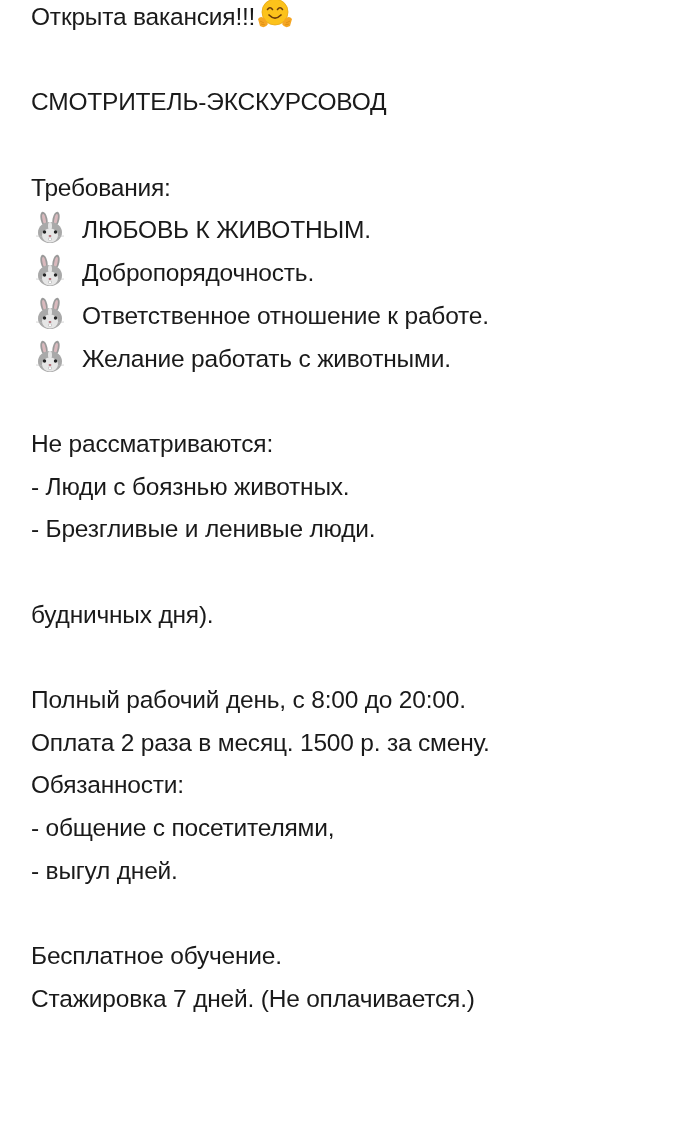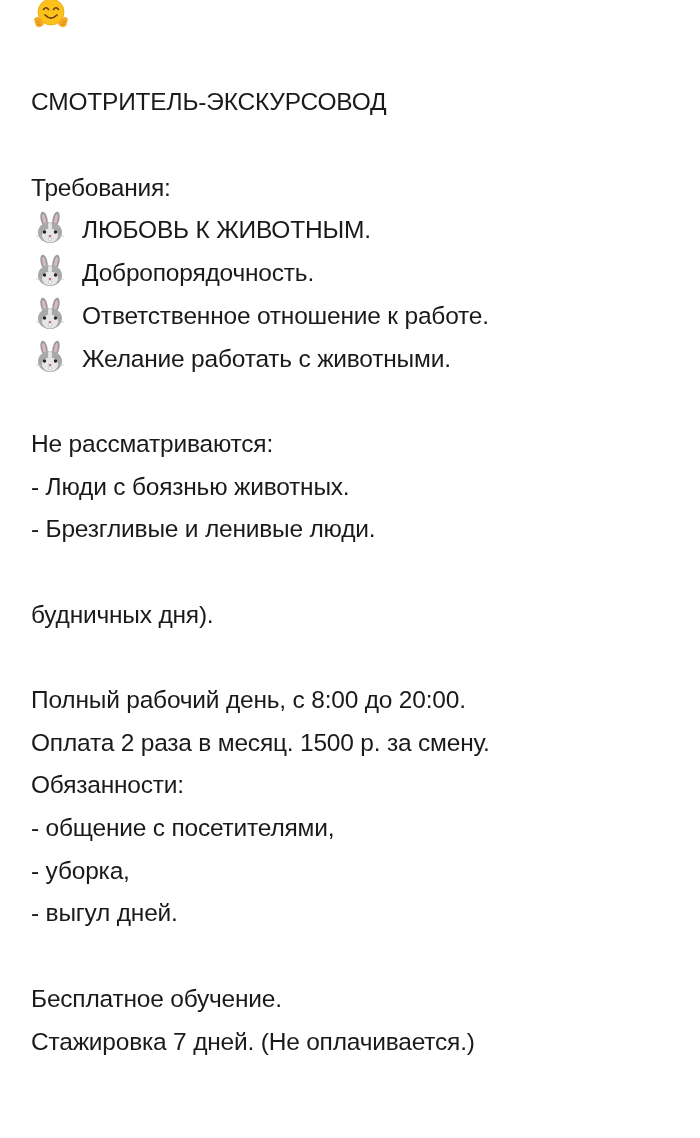--- a/index.html
+++ b/index.html
@@ -65,21 +65,21 @@
       <rect x="15.8" y="27" width="2.4" height="2.6" fill="#ffffff" stroke="#999" stroke-width="0.4"></rect>
       <line x1="3" y1="25" x2="9" y2="25.5" stroke="#bbb" stroke-width="0.6"></line>
       <line x1="25" y1="25.5" x2="31" y2="25" stroke="#bbb" stroke-width="0.6"></line>
     </symbol>
   </defs>
 </svg>
 
 <div class="doc">
 
   <div class="line">
-    <svg class="emoji-hug" viewBox="0 0 38 34">
+    <span>Открыта вакансия!!!</span><svg class="emoji-hug" viewBox="0 0 38 34">
       <circle cx="19" cy="15" r="13" fill="#fcc21b"></circle>
       <circle cx="19" cy="15" r="13" fill="none" stroke="#e8a710" stroke-width="0.8"></circle>
       <path d="M11.5 12.5 Q14 9 16.5 12.5" stroke="#6b3a0a" stroke-width="1.6" fill="none" stroke-linecap="round"></path>
       <path d="M21.5 12.5 Q24 9 26.5 12.5" stroke="#6b3a0a" stroke-width="1.6" fill="none" stroke-linecap="round"></path>
       <path d="M13 18 Q19 24 25 18" stroke="#6b3a0a" stroke-width="1.7" fill="none" stroke-linecap="round"></path>
       <path d="M2 22 Q5 18 9 22 L12 27 Q9 32 4 29 Z" fill="#f5a623"></path>
       <path d="M36 22 Q33 18 29 22 L26 27 Q29 32 34 29 Z" fill="#f5a623"></path>
       <path d="M4 24 L8 26 M5 27 L9 28" stroke="#d98b10" stroke-width="0.8"></path>
       <path d="M34 24 L30 26 M33 27 L29 28" stroke="#d98b10" stroke-width="0.8"></path>
     </svg>
@@ -123,21 +123,20 @@
   <div class="blank"></div>
 
   <div class="line">будничных дня).</div>
 
   <div class="blank"></div>
 
   <div class="line">Полный рабочий день, с 8:00 до 20:00.</div>
   <div class="line">Оплата 2 раза в месяц. 1500 р. за смену.</div>
   <div class="line">Обязанности:</div>
   <div class="line">- общение с посетителями,</div>
-  <div class="line">- уборка,</div>
   <div class="line">- выгул дней.</div>
 
   <div class="blank"></div>
 
   <div class="line">Бесплатное обучение.</div>
   <div class="line">Стажировка 7 дней. (Не оплачивается.)</div>
 
 </div>
 
 </body></html>

